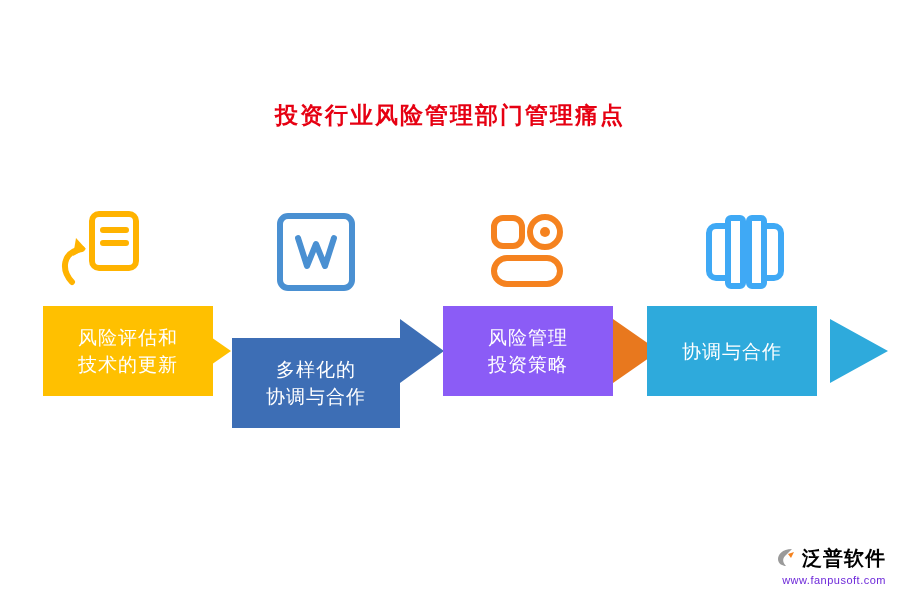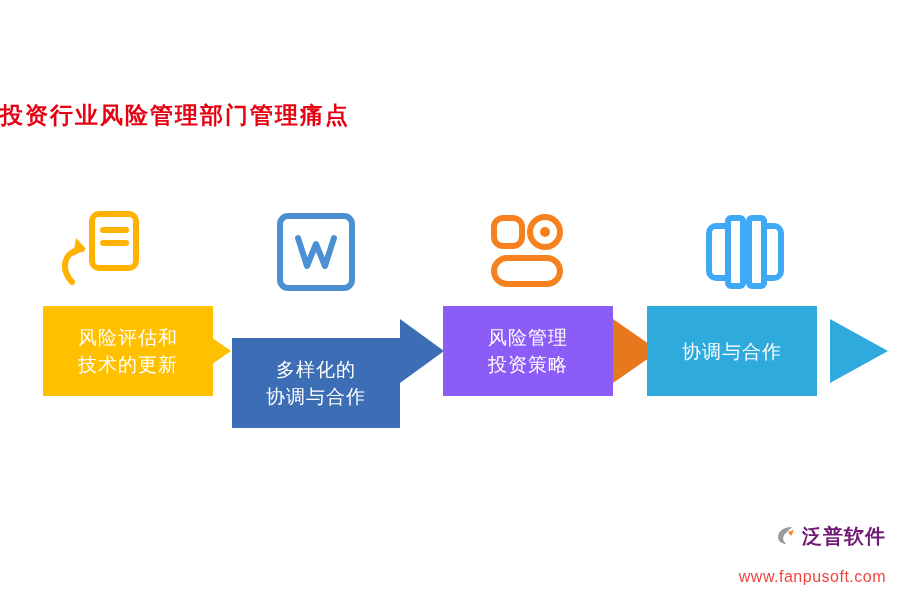--- a/index.html
+++ b/index.html
@@ -8,20 +8,21 @@
     background:#ffffff;
     font-family:"Liberation Sans","DejaVu Sans",sans-serif;
     position:relative;
     overflow:hidden;
   }
   .canvas{position:absolute;inset:0;width:900px;height:600px;}
 
   .page-title{
     position:absolute;
     top:100px;left:0;right:0;
+    text-align:center;
     font-size:23px;
     font-weight:bold;
     color:#e60012;
     letter-spacing:2px;
     font-family:"Liberation Serif","DejaVu Serif",serif;
   }
 
   .icon{
     position:absolute;
     top:208px;
@@ -71,27 +72,27 @@
   }
   .brand-row{
     display:flex;
     align-items:center;
     justify-content:flex-end;
     gap:6px;
   }
   .brand-name{
     font-size:20px;
     font-weight:bold;
-    color:#701a75;
+    color:#000000;
     letter-spacing:1px;
   }
   .brand-url{
-    font-size:16px;
-    color:#ef4444;
-    margin-top:18px;
+    font-size:11px;
+    color:#6d28d9;
+    margin-top:2px;
     letter-spacing:0.5px;
   }
 </style>
 </head>
 <body>
 
 <div class="canvas">
 
   <div class="page-title">投资行业风险管理部门管理痛点</div>
 

